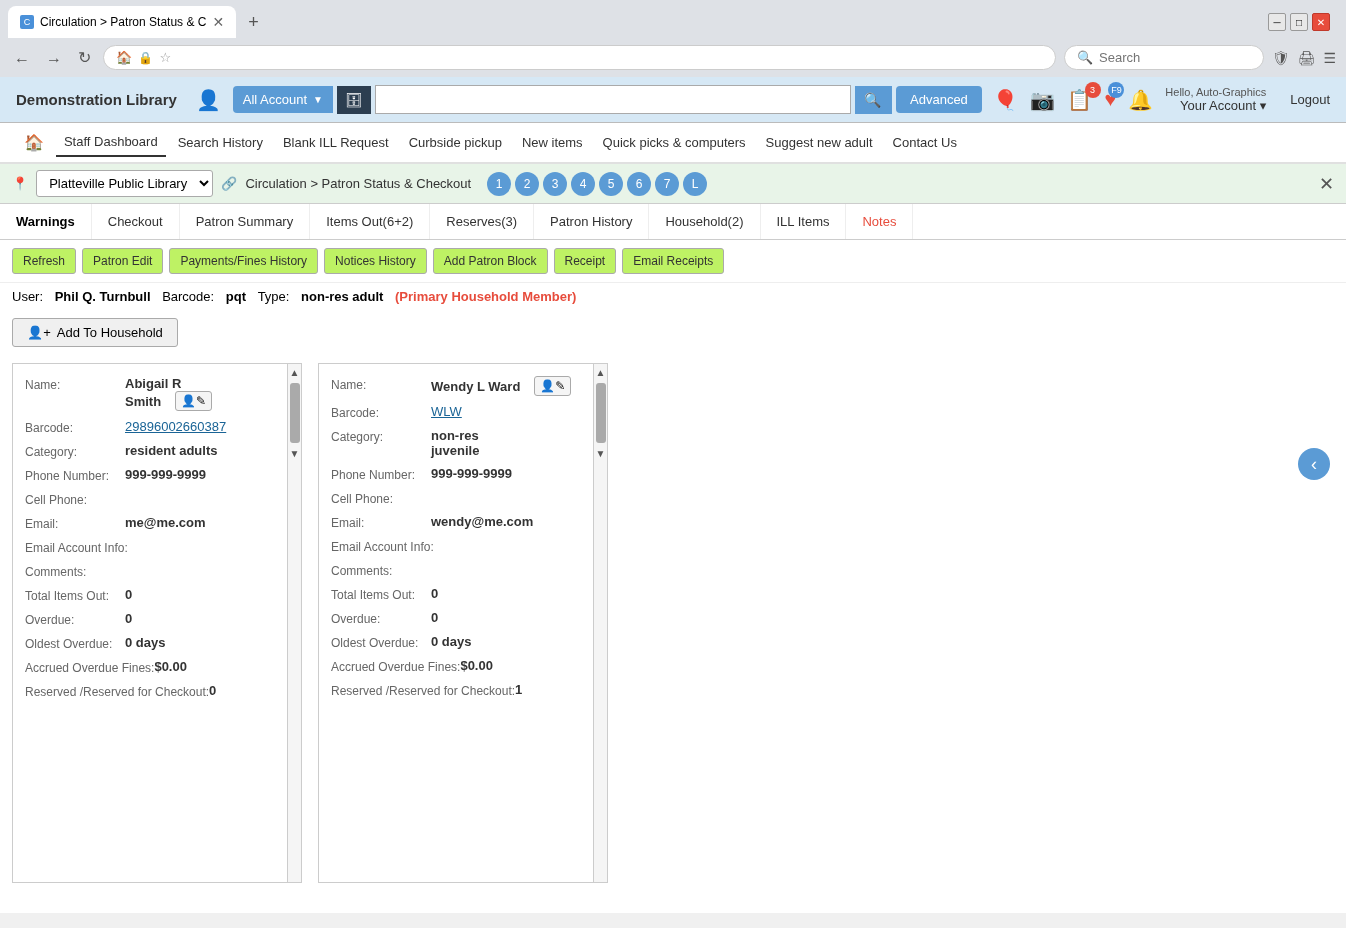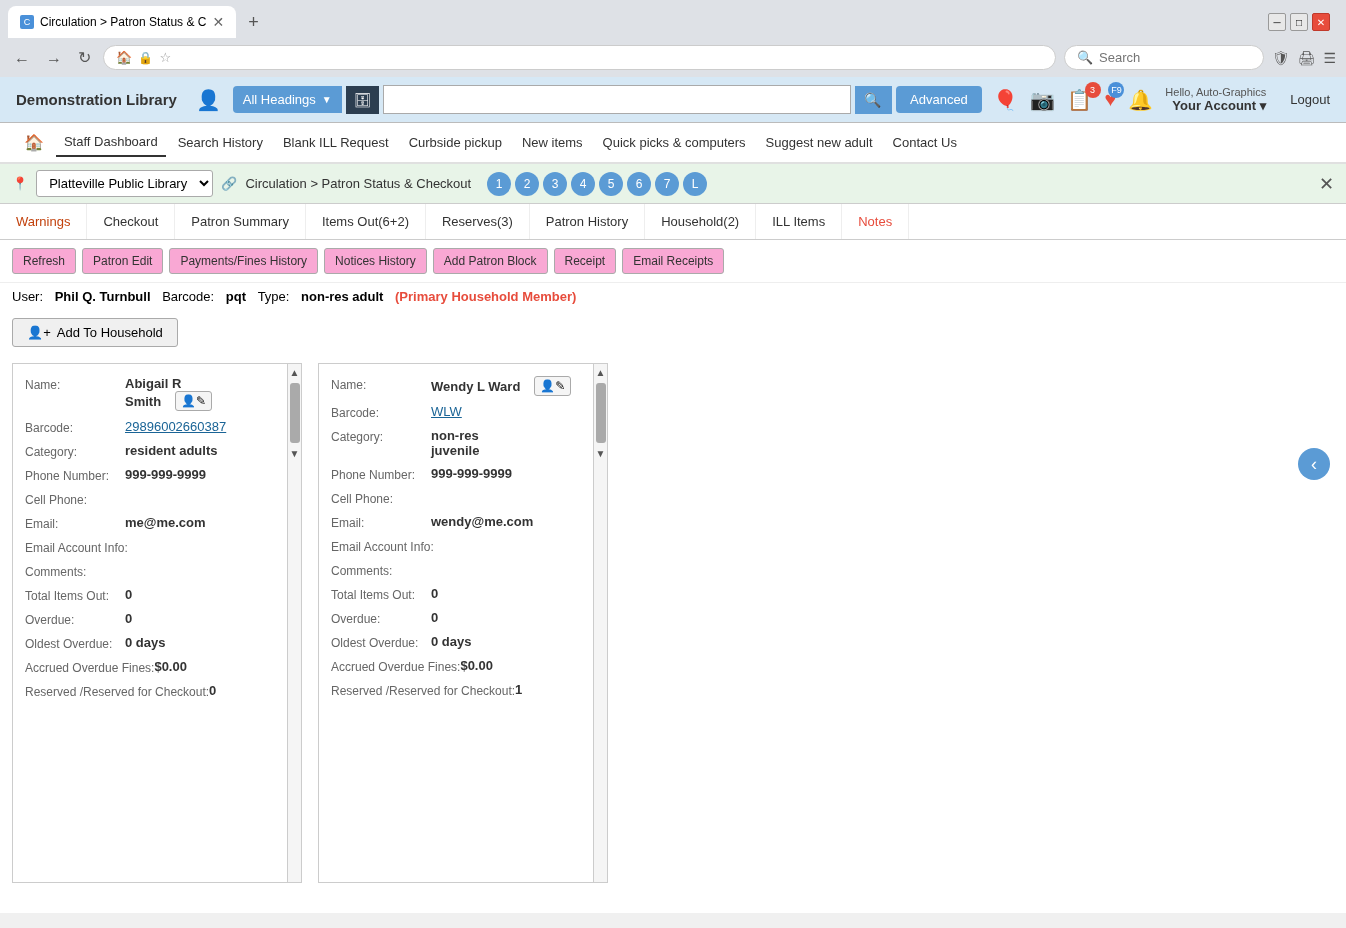--- a/index.html
+++ b/index.html
@@ -32,21 +32,21 @@
     .heading-select { display: flex; align-items: center; background: #5b9bd5; color: white; border-radius: 4px 0 0 4px; padding: 6px 10px; gap: 6px; cursor: pointer; font-size: 13px; }
     .heading-dropdown-arrow { font-size: 10px; }
     .db-icon { background: #2c3e50; color: white; padding: 6px 8px; font-size: 14px; cursor: pointer; }
     .search-input { flex: 1; border: 1px solid #aaa; padding: 6px 10px; font-size: 13px; outline: none; }
     .search-btn { background: #5b9bd5; border: none; padding: 6px 10px; cursor: pointer; color: white; font-size: 14px; }
     .advanced-btn { background: #5b9bd5; color: white; border: none; border-radius: 4px; padding: 6px 14px; cursor: pointer; font-size: 13px; }
     .header-icons { display: flex; align-items: center; gap: 12px; }
     .header-icon-btn { position: relative; cursor: pointer; font-size: 20px; color: #555; }
     .badge { position: absolute; top: -6px; right: -8px; background: #e74c3c; color: white; border-radius: 50%; font-size: 9px; width: 16px; height: 16px; display: flex; align-items: center; justify-content: center; }
     .user-info { text-align: right; font-size: 11px; color: #555; }
-    .user-account { font-size: 13px; font-weight: bold; color: #333; cursor: pointer; }
+    .user-account { font-size: 13px; font-weight: normal; color: #333; cursor: pointer; }
     .logout-btn { color: #333; cursor: pointer; font-size: 13px; text-decoration: none; margin-left: 12px; }
 
     
     .nav-menu { background: white; display: flex; align-items: center; padding: 4px 16px; border-bottom: 2px solid #e0e0e0; gap: 4px; }
     .nav-item { padding: 6px 8px; cursor: pointer; font-size: 13px; color: #333; text-decoration: none; display: flex; align-items: center; gap: 4px; }
     .nav-item.active { color: #333; border-bottom: 2px solid #333; }
     .nav-home { font-size: 16px; }
 
     
     .breadcrumb-bar { background: #e8f4e8; display: flex; align-items: center; padding: 6px 12px; gap: 8px; border-bottom: 1px solid #ccc; }
@@ -56,26 +56,26 @@
     .page-num { background: #5b9bd5; color: white; border-radius: 50%; width: 24px; height: 24px; display: flex; align-items: center; justify-content: center; font-size: 12px; cursor: pointer; }
     .page-num.letter { background: #5b9bd5; }
     .close-btn { margin-left: auto; cursor: pointer; font-size: 18px; color: #555; background: none; border: none; }
 
     
     .main-content { background: white; }
 
     
     .content-tabs { display: flex; align-items: center; border-bottom: 1px solid #ccc; padding: 0; }
     .content-tab { padding: 10px 16px; cursor: pointer; font-size: 13px; color: #333; border-right: 1px solid #eee; }
-    .content-tab.warning { color: #c2410c; font-weight: normal; }
+    .content-tab.warning { color: #000000; font-weight: bold; }
     .content-tab.notes { color: #e74c3c; }
 
     
     .toolbar { display: flex; align-items: center; padding: 8px 12px; gap: 6px; border-bottom: 1px solid #eee; }
-    .toolbar-btn { background: #f9a8d4; border: 1px solid #aaa; border-radius: 3px; padding: 5px 10px; cursor: pointer; font-size: 12px; color: #333; }
+    .toolbar-btn { background: #bef264; border: 1px solid #aaa; border-radius: 3px; padding: 5px 10px; cursor: pointer; font-size: 12px; color: #333; }
 
     
     .user-line { padding: 6px 12px; font-size: 13px; background: white; }
     .user-line span { margin-right: 8px; }
     .primary-member { color: #e74c3c; font-weight: bold; }
 
     
     .household-btn { margin: 8px 12px; background: #f0f0f0; border: 1px solid #aaa; border-radius: 3px; padding: 6px 14px; cursor: pointer; font-size: 13px; display: inline-flex; align-items: center; gap: 6px; }
 
     
@@ -134,21 +134,21 @@
       <span style="font-size:14px;">☰</span>
     </div>
   </div>
 
   <div class="app-header">
     <span class="app-title">Demonstration Library</span>
     <span style="font-size:20px;color:#555;">👤</span>
 
     <div class="search-area">
       <div class="heading-select">
-        <span>All Headings</span>
+        <span>All Account</span>
         <span class="heading-dropdown-arrow">▼</span>
       </div>
       <div class="db-icon">🗄</div>
       <input class="search-input" type="text" style="">
       <button class="search-btn">🔍</button>
       <button class="advanced-btn">Advanced</button>
     </div>
 
     <div class="header-icons">
       <div class="header-icon-btn">🎈</div>

